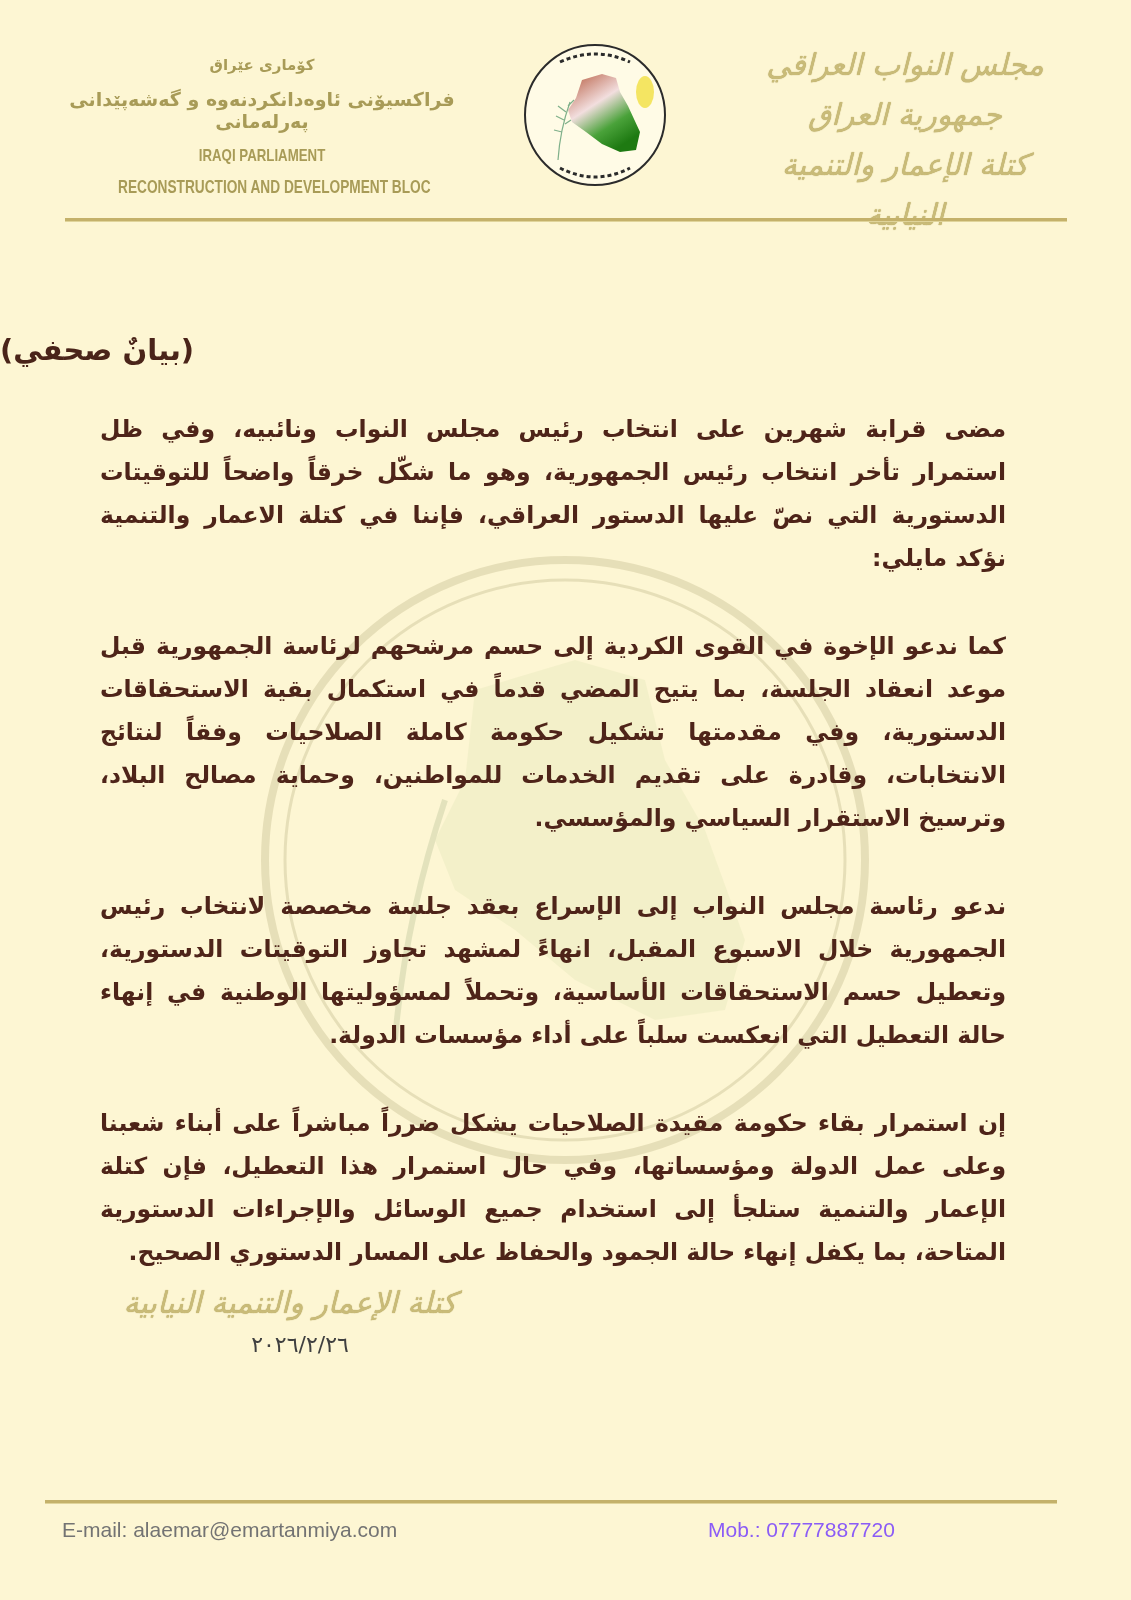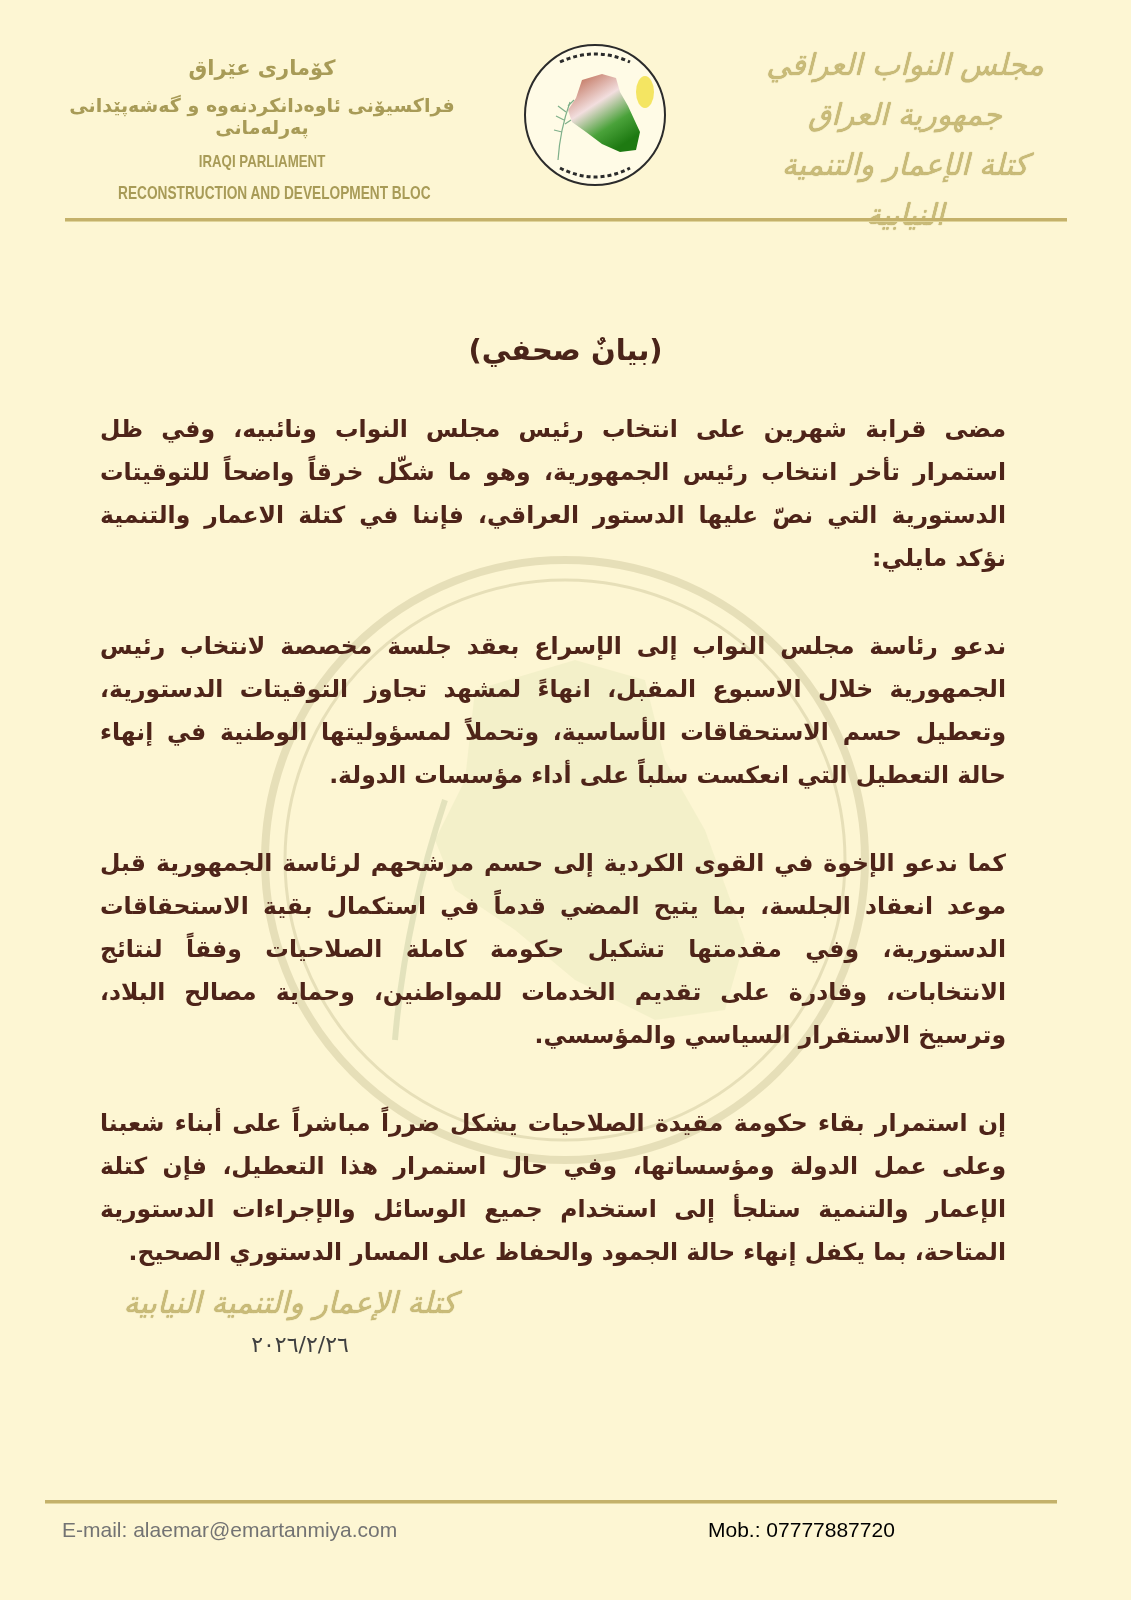--- a/index.html
+++ b/index.html
@@ -9,21 +9,21 @@
     font-family: "DejaVu Sans", sans-serif;
     position: relative;
   }
   .page { position: absolute; inset: 0; background: #fdf6d3; }
 
   
   .hdr-left {
     position: absolute; left: 62px; top: 56px; width: 400px;
     text-align: center; color: #a89b57;
   }
-  .hdr-left .ku1 { font-family: "DejaVu Sans", sans-serif; font-weight: bold; font-size: 21px; direction: rtl; }
+  .hdr-left .ku1 { font-family: "DejaVu Sans", sans-serif; font-weight: bold; font-size: 15px; direction: rtl; }
   .hdr-left .ku2 { font-family: "DejaVu Sans", sans-serif; font-weight: bold; font-size: 19px; direction: rtl; margin-top: 14px; letter-spacing: -0.5px; }
   .hdr-left .en1 { font-family: "Liberation Sans", sans-serif; font-weight: bold; font-size: 17px; margin-top: 14px; transform: scaleX(0.78); }
   .hdr-left .en2 { font-family: "Liberation Sans", sans-serif; font-weight: bold; font-size: 19px; margin-top: 10px; transform: scaleX(0.72); white-space: nowrap; }
 
   .logo { position: absolute; left: 520px; top: 40px; width: 150px; height: 150px; }
 
   .hdr-right {
     position: absolute; left: 745px; top: 40px; width: 320px;
     text-align: center; direction: rtl;
     font-family: "DejaVu Serif", serif; color: #c9bb78;
@@ -32,21 +32,21 @@
     text-shadow: 0 0 1px #a3944a; }
 
   .hdr-rule { position: absolute; left: 65px; top: 218px; width: 1002px; height: 3px; background: #c4b16a; border-bottom: 1px solid #e0d49a; }
 
   
   .watermark { position: absolute; left: 245px; top: 540px; width: 640px; height: 640px; opacity: 0.22; }
 
   
   .title {
     position: absolute; left: 0; right: 0; top: 333px;
-    text-align: center; direction: rtl;
+    text-align: left; direction: rtl;
     font-family: "DejaVu Sans", sans-serif; font-weight: bold;
     font-size: 29px; color: #4a2419;
   }
 
   
   .body {
     position: absolute; left: 100px; width: 922px; top: 408px;
     direction: rtl; text-align: justify;
     font-family: "DejaVu Sans", sans-serif; font-weight: bold;
     font-size: 23.5px; line-height: 43px; color: #4e2419;
@@ -64,21 +64,21 @@
   .date {
     position: absolute; left: 200px; top: 1332px; width: 200px;
     text-align: center; direction: rtl;
     font-family: "DejaVu Sans", sans-serif; font-size: 22px;
     color: #404040; letter-spacing: 2px;
   }
 
   
   .ftr-rule { position: absolute; left: 45px; top: 1500px; width: 1012px; height: 3px; background: #c4b16a; border-bottom: 1px solid #e0d49a; }
   .ftr-email { position: absolute; left: 62px; top: 1518px; font-family: "Liberation Sans", sans-serif; font-size: 21px; color: #737373; }
-  .ftr-mob { position: absolute; left: 708px; top: 1518px; font-family: "Liberation Sans", sans-serif; font-size: 21px; color: #000000; }
+  .ftr-mob { position: absolute; left: 708px; top: 1518px; font-family: "Liberation Sans", sans-serif; font-size: 21px; color: #8b5cf6; }
 </style>
 </head>
 <body>
 
 <div class="page">
 
   <div class="hdr-left">
     <div class="ku1">کۆماری عێراق</div>
     <div class="ku2">فراکسیۆنی ئاوەدانکردنەوە و گەشەپێدانی پەرلەمانی</div>
     <div class="en1">IRAQI PARLIAMENT</div>
@@ -117,22 +117,22 @@
     <circle cx="320" cy="320" r="300" fill="none" stroke="#9a8f5a" stroke-width="8"></circle>
     <circle cx="320" cy="320" r="280" fill="none" stroke="#9a8f5a" stroke-width="3"></circle>
     <path d="M230 150 L330 120 L400 140 L420 220 L460 290 L500 400 L480 470 L410 480 L330 440 L270 390 L210 350 L190 300 L220 240 Z" fill="#b8c98a" opacity="0.6"></path>
     <path d="M150 500 Q160 380 200 260" fill="none" stroke="#8aa070" stroke-width="6"></path>
   </svg>
 
   <div class="title">(بيانٌ صحفي)</div>
 
   <div class="body">
     <p>مضى قرابة شهرين على انتخاب رئيس مجلس النواب ونائبيه، وفي ظل استمرار تأخر انتخاب رئيس الجمهورية، وهو ما شكّل خرقاً واضحاً للتوقيتات الدستورية التي نصّ عليها الدستور العراقي، فإننا في كتلة الاعمار والتنمية نؤكد مايلي:</p>
+    <p>كما ندعو الإخوة في القوى الكردية إلى حسم مرشحهم لرئاسة الجمهورية قبل موعد انعقاد الجلسة، بما يتيح المضي قدماً في استكمال بقية الاستحقاقات الدستورية، وفي مقدمتها تشكيل حكومة كاملة الصلاحيات وفقاً لنتائج الانتخابات، وقادرة على تقديم الخدمات للمواطنين، وحماية مصالح البلاد، وترسيخ الاستقرار السياسي والمؤسسي.</p>
     <p>ندعو رئاسة مجلس النواب إلى الإسراع بعقد جلسة مخصصة لانتخاب رئيس الجمهورية خلال الاسبوع المقبل، انهاءً لمشهد تجاوز التوقيتات الدستورية، وتعطيل حسم الاستحقاقات الأساسية، وتحملاً لمسؤوليتها الوطنية في إنهاء حالة التعطيل التي انعكست سلباً على أداء مؤسسات الدولة.</p>
-    <p>كما ندعو الإخوة في القوى الكردية إلى حسم مرشحهم لرئاسة الجمهورية قبل موعد انعقاد الجلسة، بما يتيح المضي قدماً في استكمال بقية الاستحقاقات الدستورية، وفي مقدمتها تشكيل حكومة كاملة الصلاحيات وفقاً لنتائج الانتخابات، وقادرة على تقديم الخدمات للمواطنين، وحماية مصالح البلاد، وترسيخ الاستقرار السياسي والمؤسسي.</p>
     <p>إن استمرار بقاء حكومة مقيدة الصلاحيات يشكل ضرراً مباشراً على أبناء شعبنا وعلى عمل الدولة ومؤسساتها، وفي حال استمرار هذا التعطيل، فإن كتلة الإعمار والتنمية ستلجأ إلى استخدام جميع الوسائل والإجراءات الدستورية المتاحة، بما يكفل إنهاء حالة الجمود والحفاظ على المسار الدستوري الصحيح.</p>
   </div>
 
   <div class="sig">كتلة الإعمار والتنمية النيابية</div>
   <div class="date">٢٠٢٦/٢/٢٦</div>
 
   <div class="ftr-rule"></div>
   <div class="ftr-email">E-mail: alaemar@emartanmiya.com</div>
   <div class="ftr-mob">Mob.: 07777887720</div>
 </div>

